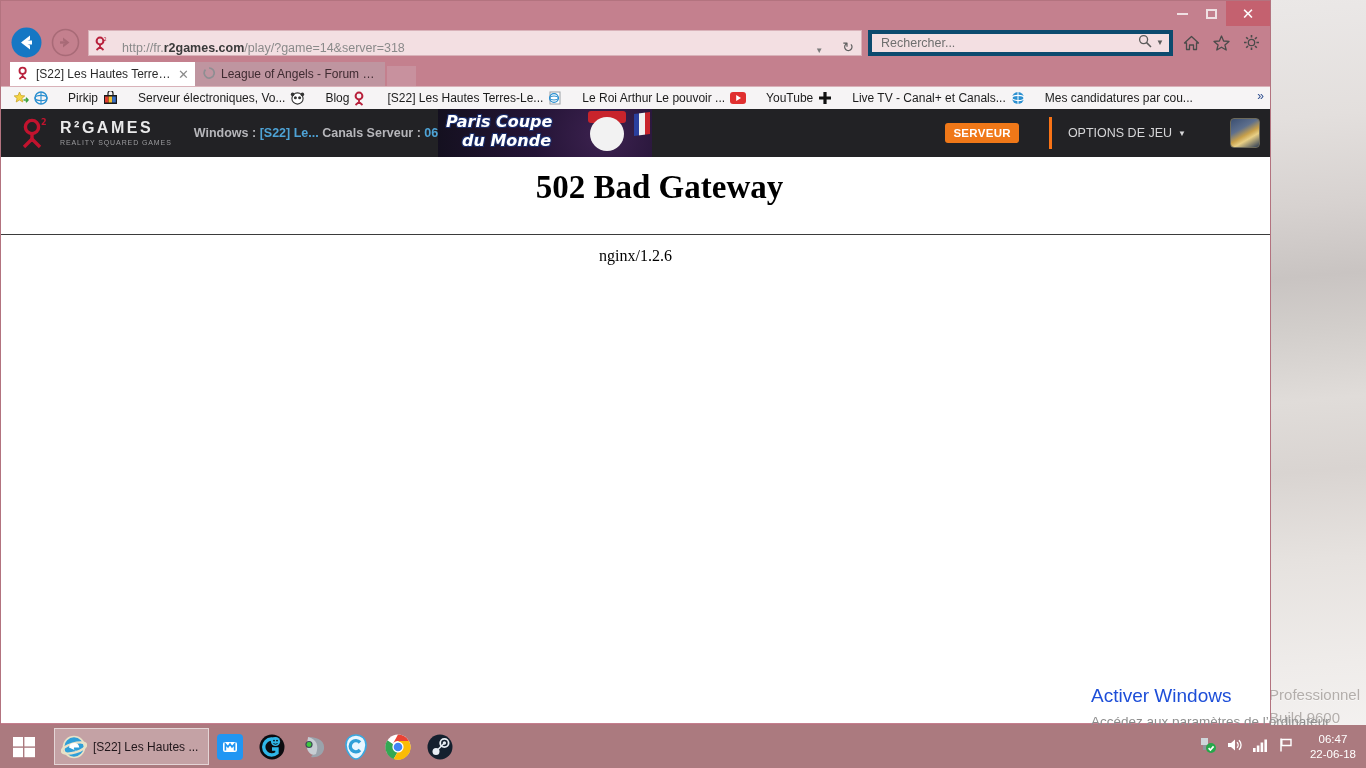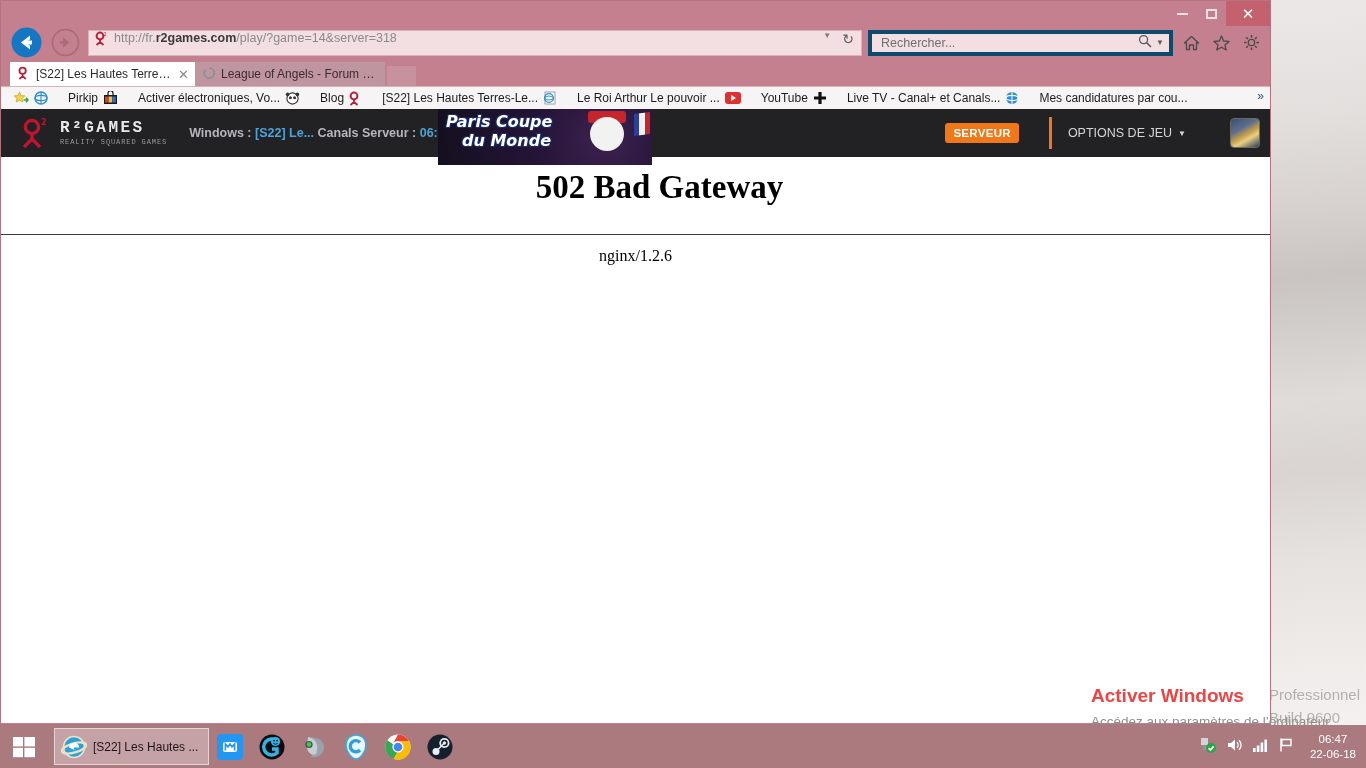--- a/index.html
+++ b/index.html
@@ -39,21 +39,21 @@
   .winbtn .glyph-max { display:block; width:11px; height:10px; border:2px solid #efe0e3; }
 
   
   #navrow {
     height: 33px; display: flex; align-items: center; padding: 0 7px 0 9px; gap: 6px;
   }
   .navbtn { width: 33px; height: 33px; flex: 0 0 auto; }
   .navbtn svg { display: block; }
   #addressbar {
     flex: 1 1 auto; height: 26px; background: #f3dfe2; border: 1px solid #d9b2b9;
-    display: flex; align-items: flex-start; padding: 0 4px 0 6px; gap: 6px; min-width: 0;
+    display: flex; align-items: flex-end; padding: 0 4px 0 6px; gap: 14px; min-width: 0;
   }
   .r2-fav { flex: 0 0 auto; }
   #url {
     flex: 1 1 auto; font-size: 12.5px; color: #8a8a8a; white-space: nowrap;
     overflow: hidden; text-overflow: ellipsis;
   }
   #url b { color: #3a3a3a; font-weight: 700; }
   .ab-caret { flex:0 0 auto; color:#7b7b7b; font-size: 8px; padding: 0 5px 0 2px; }
   .ab-reload { flex:0 0 auto; color:#5d5d5d; font-size: 14px; padding-right: 3px; }
   #searchbar {
@@ -89,27 +89,27 @@
 
   
   #viewport { height: 614px; background: #ffffff; overflow: hidden; position: relative; }
 
   
   #gameheader {
     height: 48px; background: #222225; display: flex; align-items: center;
     position: relative; padding-left: 18px;
   }
   #logo-wrap { display: flex; align-items: center; gap: 7px; flex: 0 0 auto; }
-  #logo-text { line-height: 1; font-family: Liberation Mono, monospace; }
+  #logo-text { line-height: 1; }
   #logo-main { color: #e9e9ea; font-size: 16px; font-weight: 700; letter-spacing: 2.5px; }
   #logo-sub { color: #9b9b9e; font-size: 7px; letter-spacing: .9px; margin-top: 3px; }
   #serverinfo { margin-left: 22px; font-size: 12.5px; font-weight: 700; color: #b6b6ba; white-space: nowrap; }
   #serverinfo .hl { color: #4ea3d6; }
   #banner {
-    position: absolute; left: 437px; top: 0; width: 214px; height: 56px; overflow: hidden;
+    position: absolute; left: 437px; top: 0; width: 214px; height: 48px; overflow: hidden;
     background: radial-gradient(circle at 78% 55%, #3d2250 0%, #241436 42%, #14101f 100%);
   }
   #banner .bn-txt1, #banner .bn-txt2 {
     position: absolute; font-family: "DejaVu Sans", sans-serif; font-weight: 700;
     color: #ffffff; font-style: italic;
     text-shadow: 1px 1px 0 #1b2d6b, -1px 1px 0 #1b2d6b, 1px -1px 0 #1b2d6b, -1px -1px 0 #1b2d6b;
   }
   #banner .bn-txt1 { left: 8px; top: 3px; font-size: 16px; }
   #banner .bn-txt2 { left: 24px; top: 22px; font-size: 16px; }
   .bn-mascot {
@@ -154,21 +154,21 @@
   #err-sub {
     font-family: "Liberation Serif", serif; font-size: 16px; color: #000000;
     text-align: center; margin-top: 12px;
   }
 
   
   #activate {
     position: absolute; right: 9px; bottom: 18px; width: 266px; color: #8d8d8d;
     z-index: 4; pointer-events: none;
   }
-  #act-title { font-size: 19px; line-height: 26px; color: #ef4444; font-weight: bold; }
+  #act-title { font-size: 19px; line-height: 26px; color: #1d4ed8; }
   #act-body { font-size: 13.5px; line-height: 19px; color: #8d8d8d; margin-top: 3px; }
 
   
   #taskbar {
     position: absolute; left: 0; bottom: 0; width: 1366px; height: 43px;
     background: #ab7a7f; display: flex; align-items: center; z-index: 6;
   }
   #startbtn { width: 48px; height: 43px; display: flex; align-items: center; justify-content: center; }
   #tb-ie {
     height: 37px; width: 155px; margin-left: 6px; background: rgba(255,255,255,.30);
@@ -304,21 +304,21 @@
       <span class="bm-label">Pirkip</span>
     </div>
     <div class="bm">
       <svg width="15" height="14" viewBox="0 0 15 14">
           <rect x="1" y="4" width="13" height="9" fill="#1b1b1b"></rect>
           <rect x="2" y="5.5" width="3.4" height="6" fill="#e03a2f"></rect>
           <rect x="5.6" y="5.5" width="3.4" height="6" fill="#f2c12e"></rect>
           <rect x="9.2" y="5.5" width="3.6" height="6" fill="#3a6fc4"></rect>
           <path d="M5 4 L5 2.2 A2.5 2.5 0 0 1 10 2.2 L10 4" fill="none" stroke="#1b1b1b" stroke-width="1.2"></path>
         </svg>
-      <span class="bm-label">Activer électroniques, Vo...</span>
+      <span class="bm-label">Serveur électroniques, Vo...</span>
     </div>
     <div class="bm">
       <svg width="15" height="14" viewBox="0 0 15 14">
           <circle cx="7.5" cy="7.5" r="5.6" fill="#fff" stroke="#333" stroke-width="1.1"></circle>
           <circle cx="5.4" cy="6.8" r="1.5" fill="#333"></circle>
           <circle cx="9.6" cy="6.8" r="1.5" fill="#333"></circle>
           <ellipse cx="2.6" cy="3.4" rx="1.8" ry="1.8" fill="#333"></ellipse>
           <ellipse cx="12.4" cy="3.4" rx="1.8" ry="1.8" fill="#333"></ellipse>
         </svg>
       <span class="bm-label">Blog</span>

